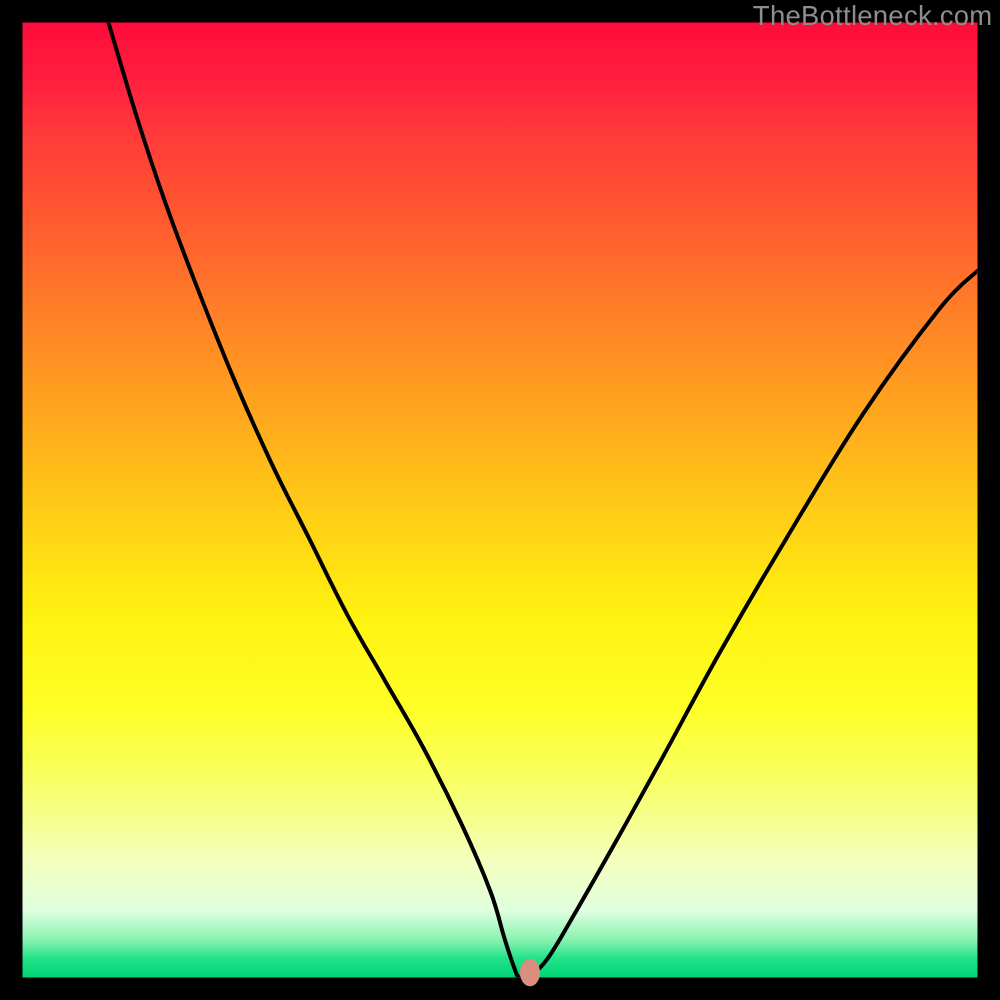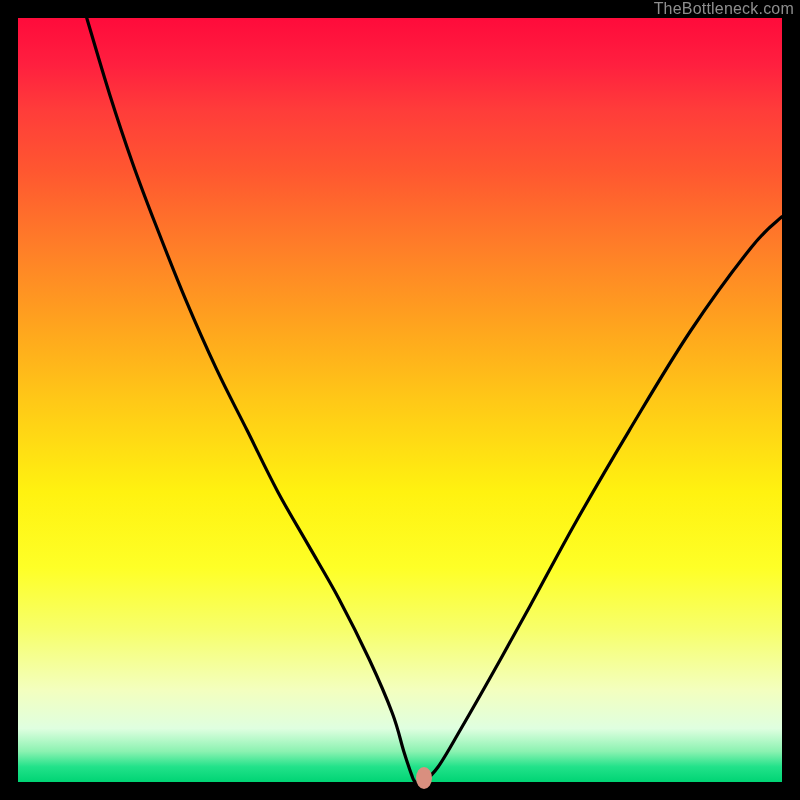--- a/index.html
+++ b/index.html
@@ -38,21 +38,21 @@
       #8bf2b1 96%,
       #22e28a 98%,
       #00d474 100%
     );
   }
   .attribution {
     position: absolute;
     top: 0px;
     right: 6px;
     color: #8e8e8e;
-    font-size: 16px;
+    font-size: 22px;
     font-weight: 500;
     letter-spacing: 0.2px;
     user-select: none;
   }
   svg.curve {
     position: absolute;
     inset: 0;
     width: 100%;
     height: 100%;
   }

